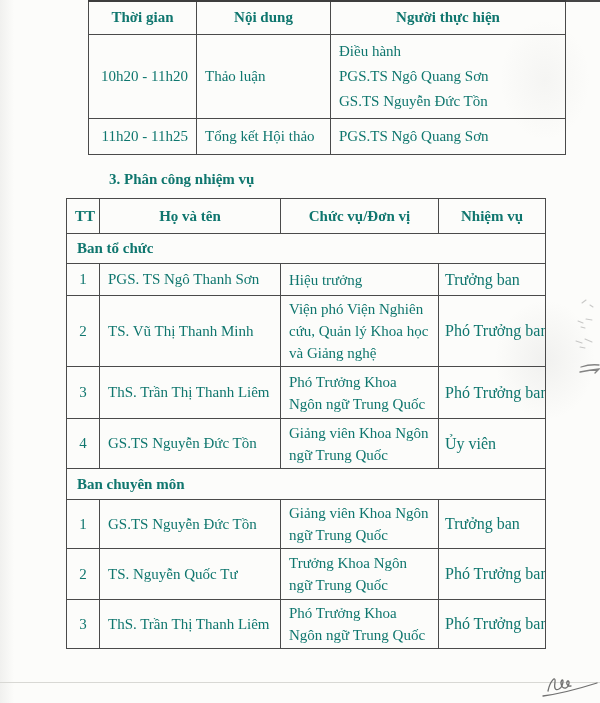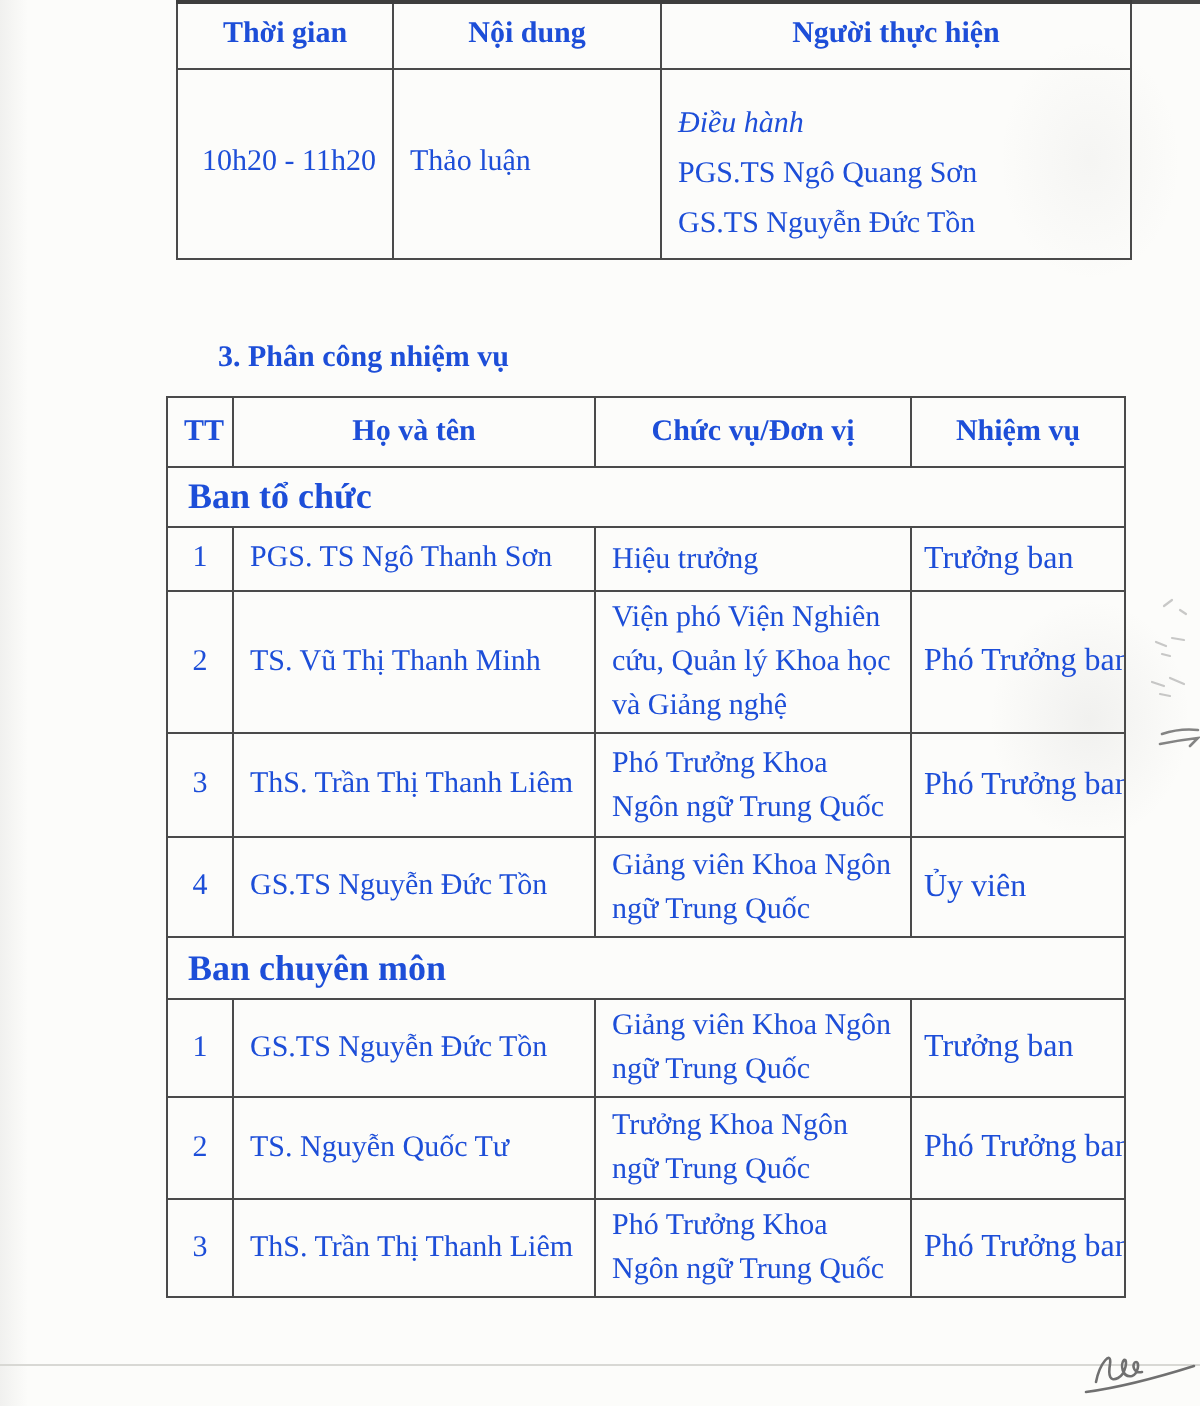--- a/index.html
+++ b/index.html
@@ -1,53 +1,53 @@
 <!DOCTYPE html>
 <html><head>
 <meta charset="utf-8">
 <style>
   html,body{margin:0;padding:0;background:#fff;}
   .page{
     position:relative;width:600px;height:703px;overflow:hidden;
     background:#fcfcfa;
     font-family:"Liberation Serif","DejaVu Serif",serif;
-    color:#1d4ed8;
+    color:#0f766e;
   }
   
   .smudge{position:absolute;pointer-events:none;}
   .sm1{left:0;top:0;width:14px;height:703px;
        background:linear-gradient(90deg,rgba(170,170,170,.14),rgba(170,170,170,0));}
   .sm2{left:500px;top:20px;width:90px;height:120px;
        background:radial-gradient(closest-side,rgba(150,150,150,.07),rgba(150,150,150,0));}
   .sm3{left:495px;top:300px;width:100px;height:120px;
        background:radial-gradient(closest-side,rgba(140,140,140,.10),rgba(140,140,140,0));}
 
   table{border-collapse:collapse;table-layout:fixed;position:absolute;background:transparent;}
   td,th{border:1px solid #4a4a4a;font-size:15px;font-weight:normal;
         vertical-align:middle;padding:2px 8px;overflow:hidden;}
 
   
   .schedule{left:88px;top:0;width:477px;}
   .schedule th{font-weight:bold;text-align:center;border-top:2px solid #3d3d3d;}
   .cell-time{text-align:right;}
   .cell-presenters{vertical-align:middle;padding-top:4px;padding-bottom:4px;}
   .cell-presenters div{line-height:25px;}
-  .it{font-style:italic;margin-top:11px;}
+  .it{}
   .topline-ext{position:absolute;left:560px;top:0;width:40px;height:2px;background:#454545;}
 
   
   .heading{position:absolute;left:63px;top:171px;font-size:15px;font-weight:bold;margin-left:46px;}
 
   
-  .assign{left:83px;top:198px;width:479px;}
+  .assign{left:66px;top:198px;width:479px;}
   .assign th{font-weight:bold;text-align:center;}
   .cell-tt{text-align:center;}
   .cell-pos{line-height:22px;}
   .cell-duty{white-space:nowrap;padding:2px 3px 2px 6px;font-size:16px;}
-  .section-row td{font-weight:bold;padding-left:10px;font-size:18px;}
+  .section-row td{font-weight:bold;padding-left:10px;font-size:15px;}
 
   
   .page-edge-line{position:absolute;left:0;top:682px;width:600px;height:1px;
                   background:#d8d8d4;}
   .bleed{position:absolute;left:566px;top:295px;pointer-events:none;}
   .handwriting{position:absolute;left:540px;top:662px;pointer-events:none;}
 </style>
 </head>
 <body>
 
@@ -70,20 +70,27 @@
       <th>Nội dung</th>
       <th>Người thực hiện</th>
     </tr>
     <tr style="height:74px">
       <td class="cell-time">10h20 - 11h20</td>
       <td>Thảo luận</td>
       <td class="cell-presenters">
         <div class="it">Điều hành</div>
         <div>PGS.TS Ngô Quang Sơn</div>
         <div>GS.TS Nguyễn Đức Tồn</div>
+      </td>
+    </tr>
+    <tr style="height:36px">
+      <td class="cell-time">11h20 - 11h25</td>
+      <td>Tổng kết Hội thảo</td>
+      <td class="cell-presenters">
+        <div>PGS.TS Ngô Quang Sơn</div>
       </td>
     </tr>
   </tbody>
     </table>
 
   <div class="heading">3. Phân công nhiệm vụ</div>
 
   <table class="assign">
     <colgroup>
         <col style="width:33px">

